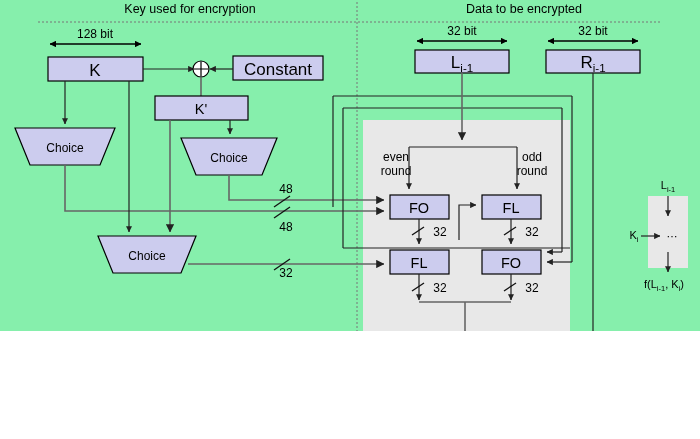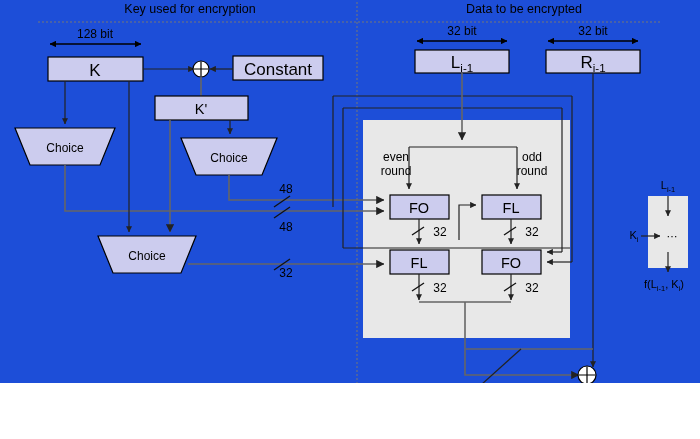--- a/index.html
+++ b/index.html
@@ -4,22 +4,22 @@
 <title>KASUMI Round Diagram</title>
 <style>
   html, body {
     margin: 0;
     padding: 0;
     background: #ffffff;
   }
   #root {
     position: relative;
     width: 700px;
-    height: 383px;
-    background: #1d4ed8;
+    height: 331px;
+    background: #86efac;
     font-family: "Liberation Sans", sans-serif;
     overflow: hidden;
     text-align: center;
   }
   svg.diagram {
     display: block;
     width: 700px;
     height: 439px;
   }
   .wire        { stroke: #666666; stroke-width: 1.6; fill: none; }

